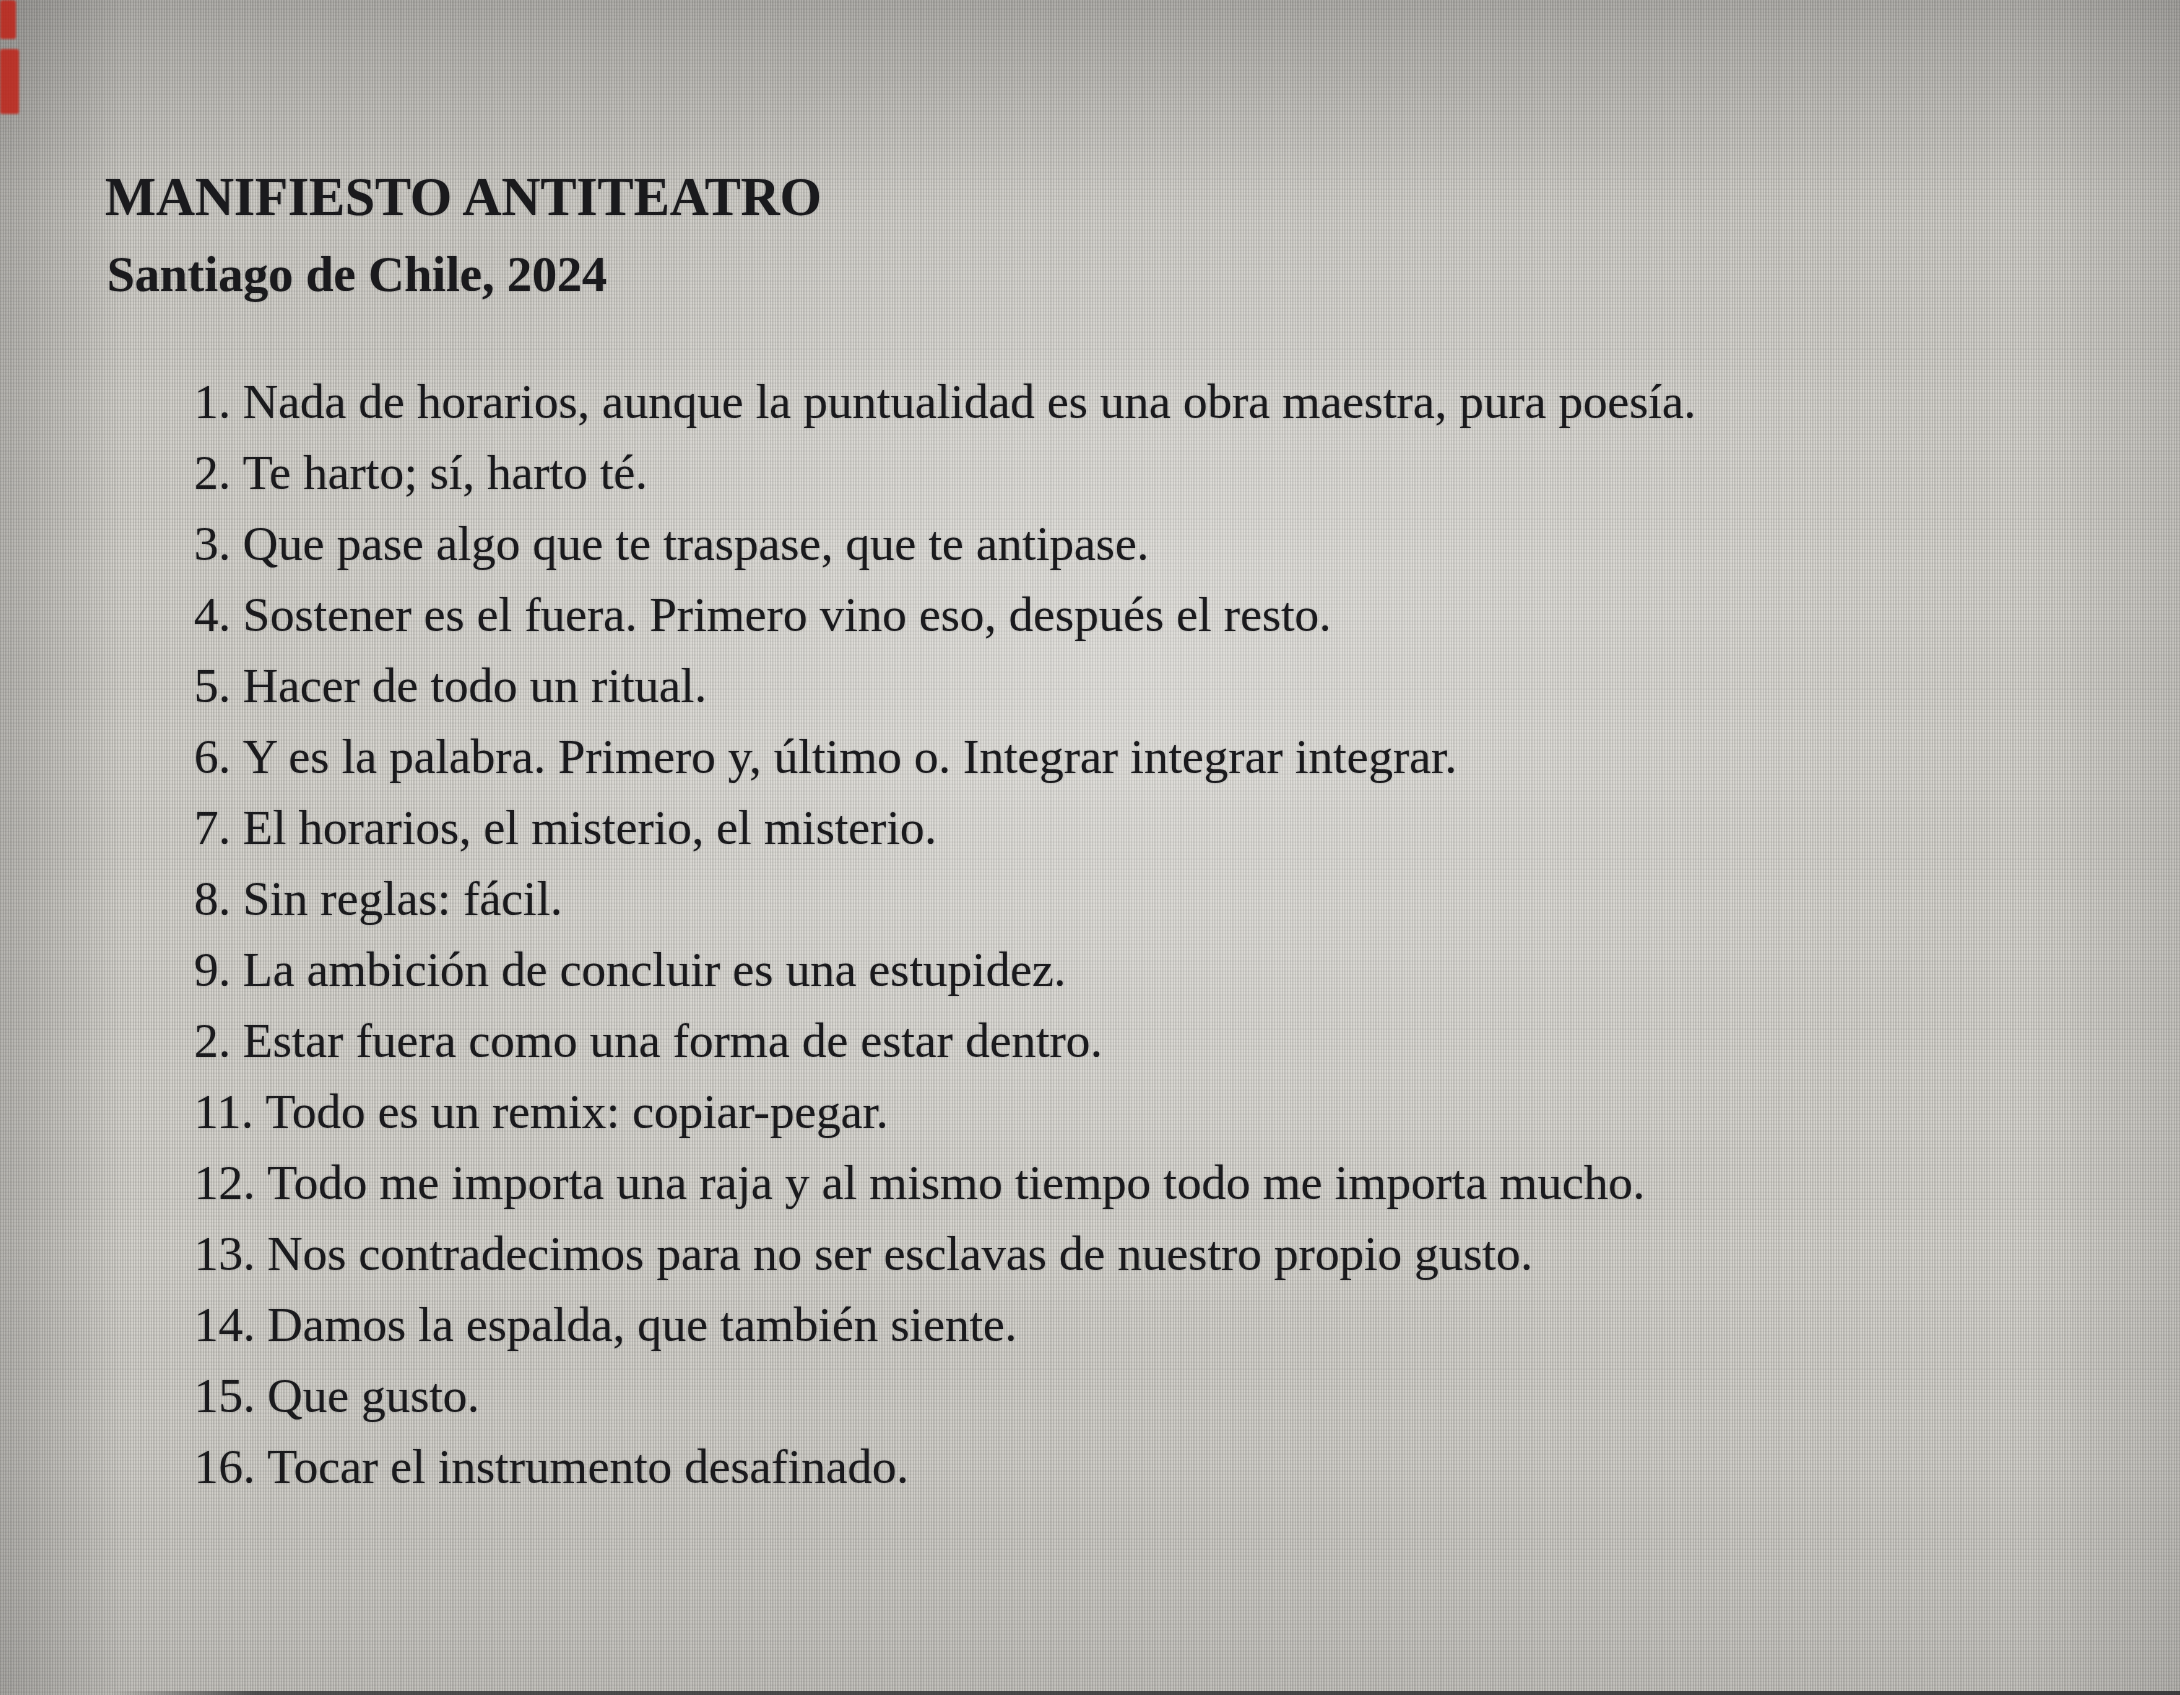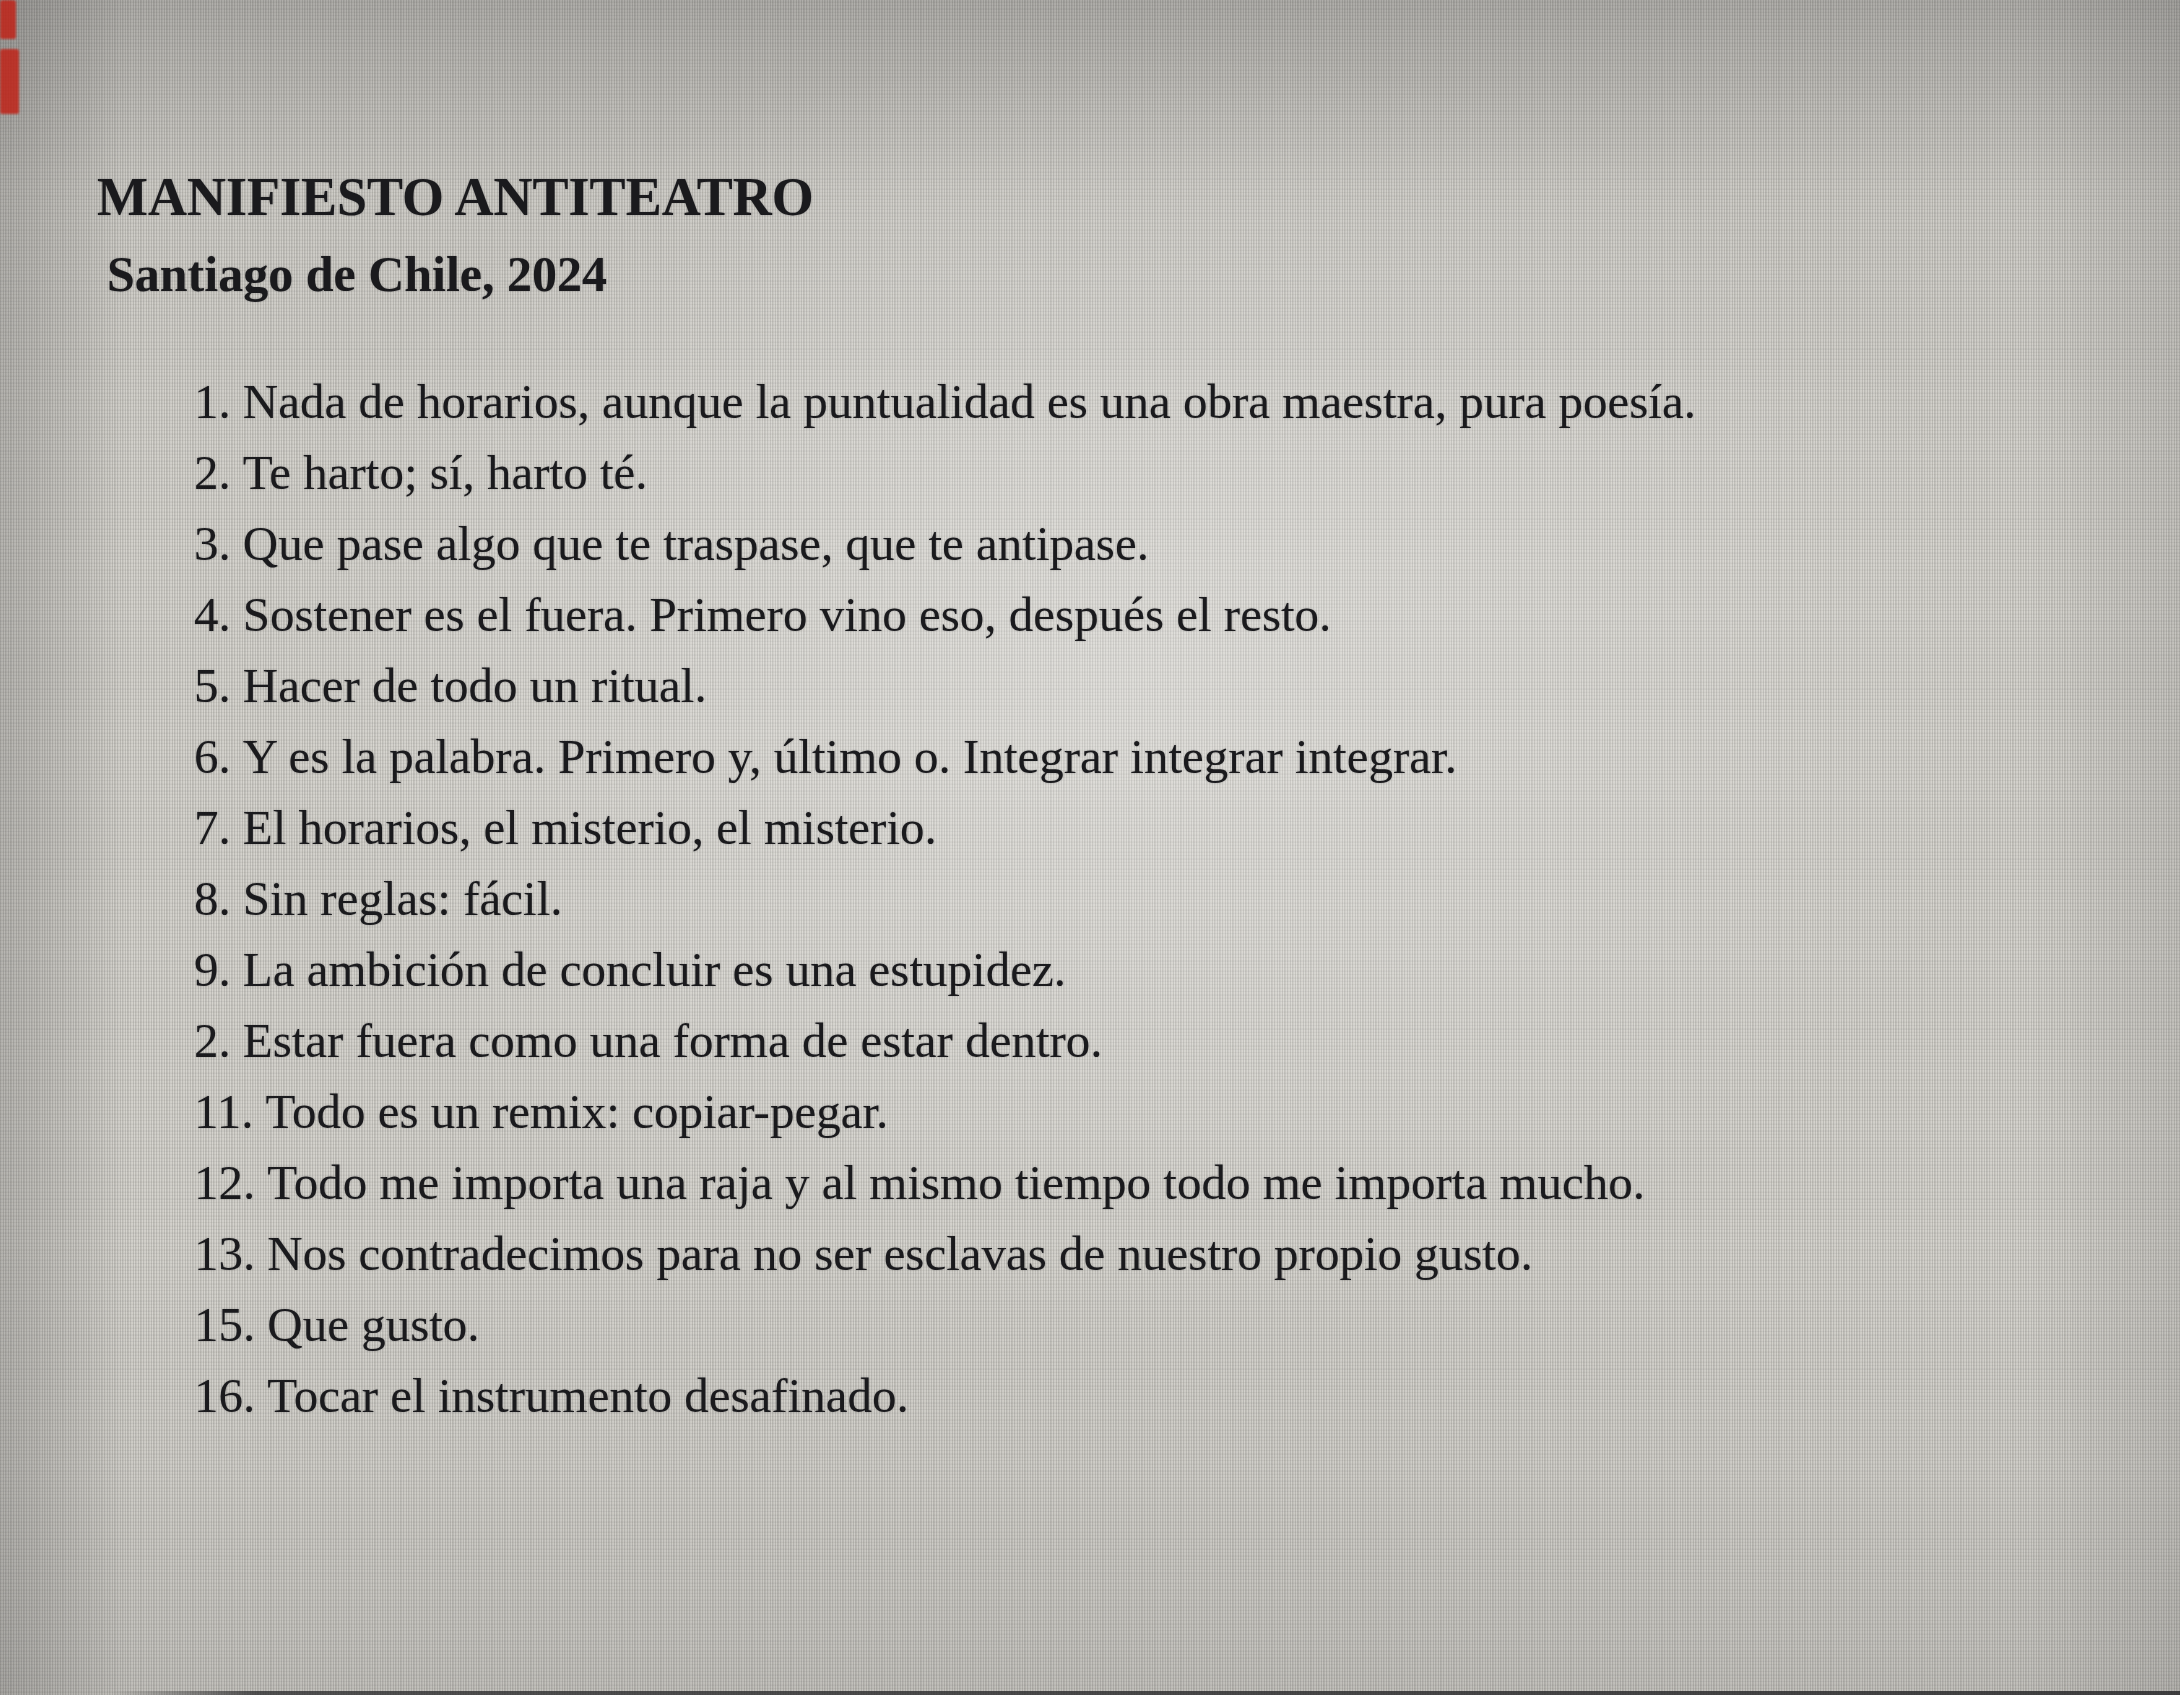--- a/index.html
+++ b/index.html
@@ -31,21 +31,21 @@
         rgba(24,24,27,0.16) 0%, rgba(24,24,27,0) 6%,
         rgba(24,24,27,0) 93%, rgba(24,24,27,0.09) 100%);
   }
   .doc {
     position: absolute; inset: 0;
     color: #1a1a1d;
     font-family: "Liberation Serif", "DejaVu Serif", serif;
     text-shadow: 0 0 1.7px rgba(26,26,29,0.35);
   }
   .doc-title {
-    position: absolute; left: 97px; top: 167px; margin: 0;
+    position: absolute; left: 105px; top: 167px; margin: 0;
     font-size: 54px; font-weight: 700; line-height: 61px;
     white-space: nowrap;
   }
   .doc-subtitle {
     position: absolute; left: 105px; top: 242px; margin: 2px;
     font-size: 50px; font-weight: 700; line-height: 60px;
     white-space: nowrap;
   }
   .manifesto-list {
     position: absolute; left: 194px; top: 366px;
@@ -87,20 +87,21 @@
         <li><span class="num">4.</span><span>Sostener es el fuera. Primero vino eso, después el resto.</span></li>
         <li><span class="num">5.</span><span>Hacer de todo un ritual.</span></li>
         <li><span class="num">6.</span><span>Y es la palabra. Primero y, último o. Integrar integrar integrar.</span></li>
         <li><span class="num">7.</span><span>El horarios, el misterio, el misterio.</span></li>
         <li><span class="num">8.</span><span>Sin reglas: fácil.</span></li>
         <li><span class="num">9.</span><span>La ambición de concluir es una estupidez.</span></li>
         <li><span class="num">2.</span><span>Estar fuera como una forma de estar dentro.</span></li>
         <li><span class="num">11.</span><span>Todo es un remix: copiar-pegar.</span></li>
         <li><span class="num">12.</span><span>Todo me importa una raja y al mismo tiempo todo me importa mucho.</span></li>
         <li><span class="num">13.</span><span>Nos contradecimos para no ser esclavas de nuestro propio gusto.</span></li>
+        <li><span class="num">14.</span><span>Damos la espalda, que también siente.</span></li>
         <li><span class="num">15.</span><span>Que gusto.</span></li>
         <li><span class="num">16.</span><span>Tocar el instrumento desafinado.</span></li>
       </ol>
   </div>
 
   <div class="edge-artifact a1"></div>
   <div class="edge-artifact a2"></div>
   <div class="bottom-line"></div>
 </div>
 

